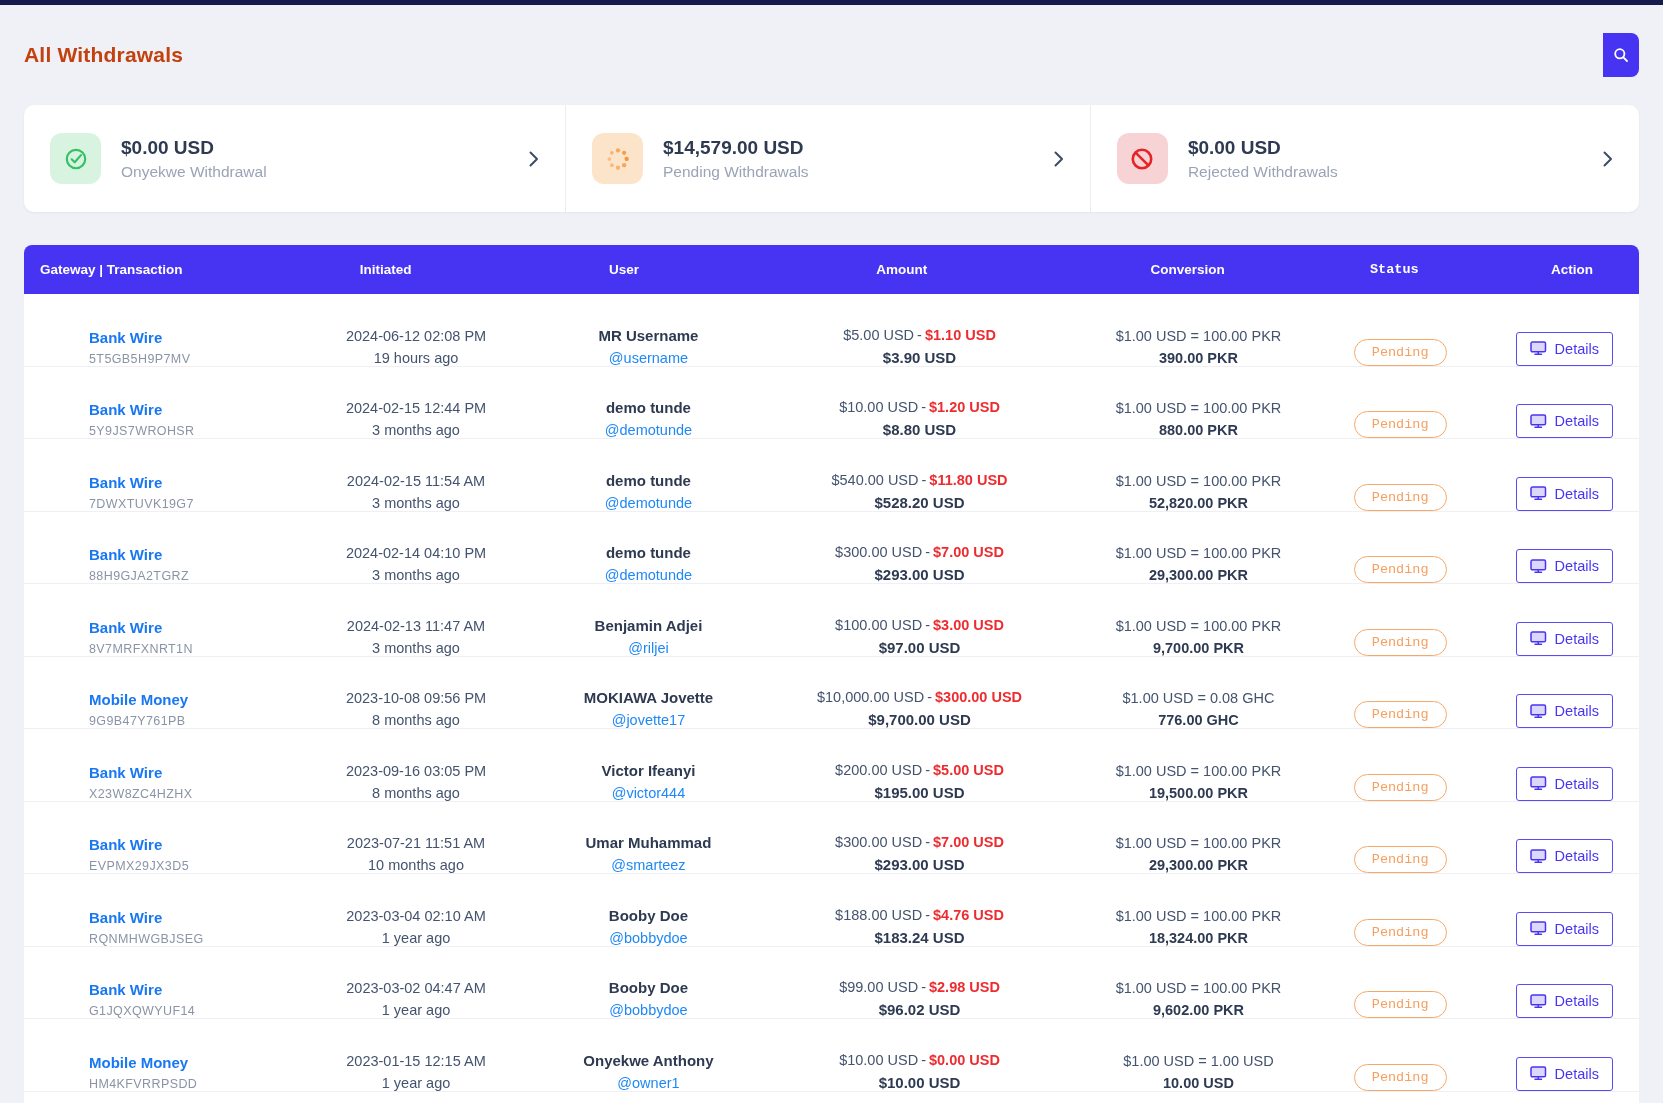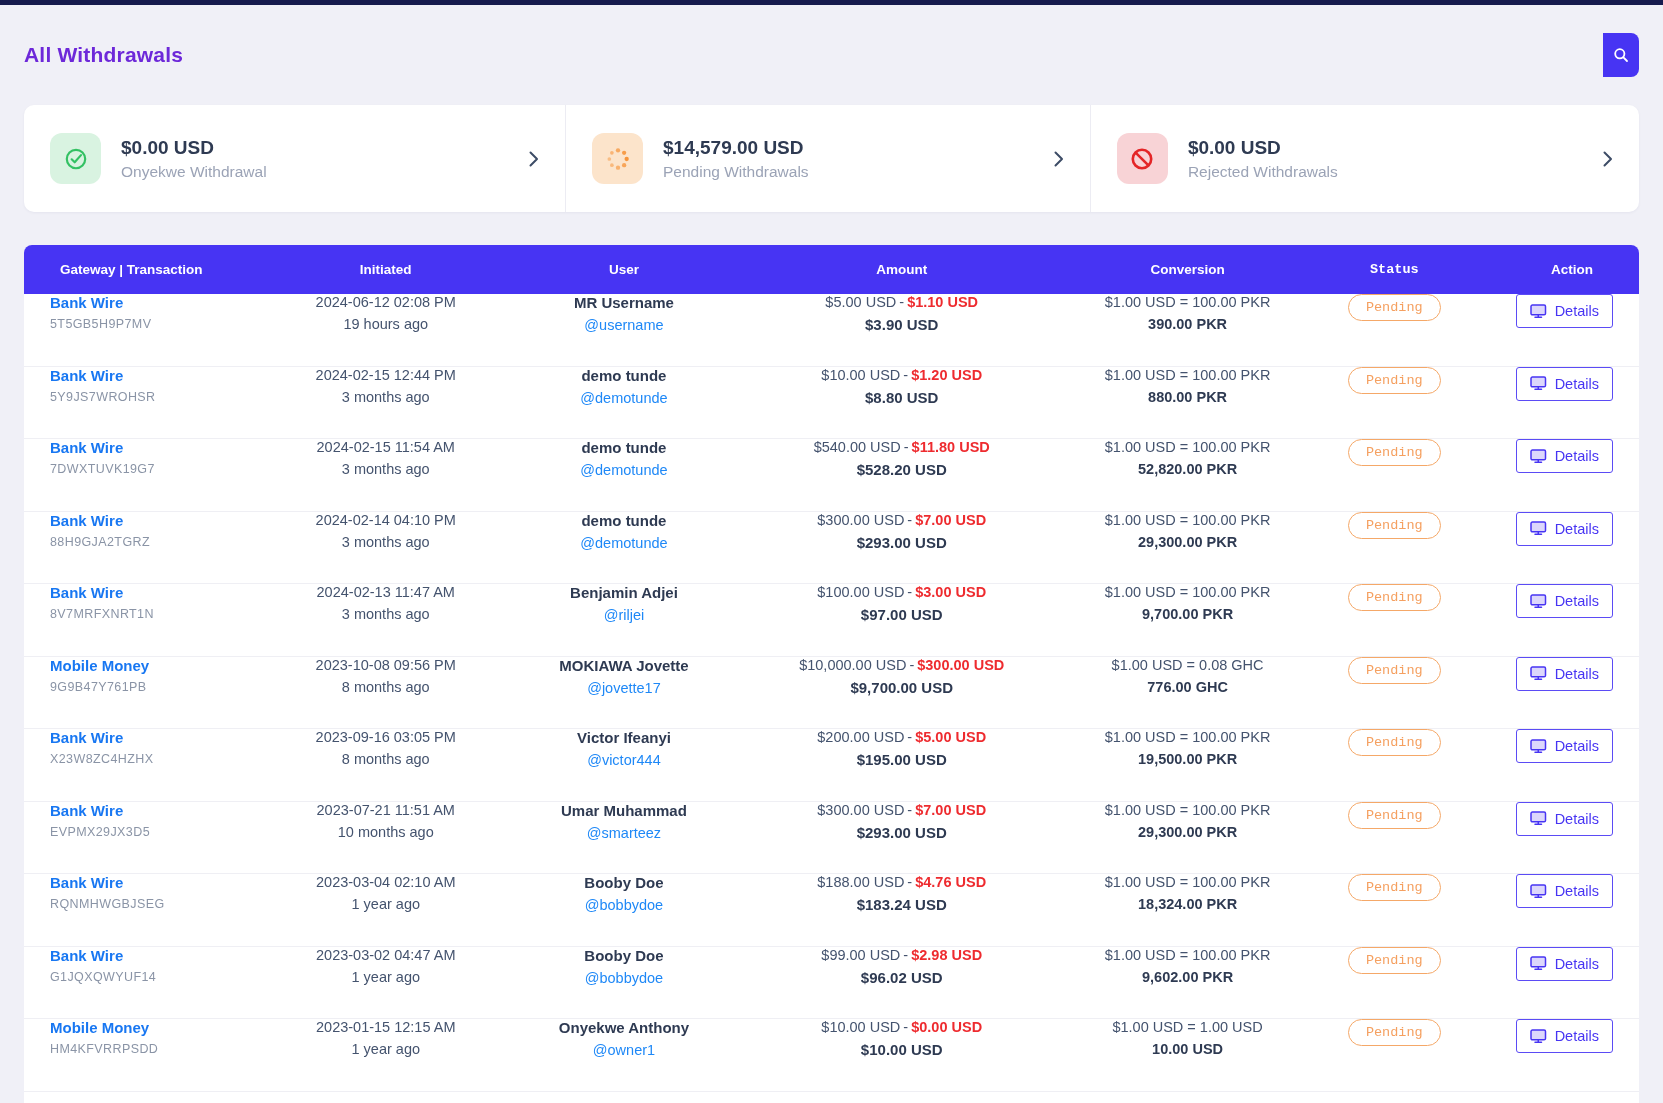--- a/index.html
+++ b/index.html
@@ -12,21 +12,21 @@
   .topbar { height: 5px; background: #161B4E; width: 100%; }
   .content { padding: 0 24px; }
 
   
   .page-head {
     margin-top: 28px;
     display: flex;
     align-items: center;
     justify-content: space-between;
   }
-  .page-title { font-size: 21px; font-weight: bold; color: #6d28d9; letter-spacing: 0.2px; }
+  .page-title { font-size: 21px; font-weight: bold; color: #c2410c; letter-spacing: 0.2px; }
   .search-area { display: flex; align-items: center; gap: 9px; }
   .search-group { display: flex; align-items: stretch; height: 44px; }
   .search-input {
     border: none; outline: none;
     background: #FFFFFF;
     border-radius: 8px 0 0 8px;
     padding: 0 18px;
     font-size: 15px;
     color: #44536E;
     font-family: "Liberation Sans", sans-serif;
@@ -85,28 +85,29 @@
     display: flex; align-items: center;
   }
   .th { color: #FFFFFF; font-size: 13.5px; font-weight: bold; text-align: center; }
   .col-gateway    { width: 16.5%; }
   .col-initiated  { width: 11.8%; }
   .col-user       { width: 17.7%; }
   .col-amount     { width: 16.7%; }
   .col-conversion { width: 18.7%; }
   .col-status     { width: 6.9%; font-family: Liberation Mono, monospace;  }
   .col-action     { width: 11.7%; }
-  .th.col-gateway { text-align: left; padding-left: 36px; }
+  .th.col-gateway { text-align: left; padding-left: 16px; }
   .th.col-action  { text-align: right; padding-right: 46px; }
 
   .trow {
     height: 72.5px;
-    display: flex; align-items: flex-start;
+    display: flex; align-items: flex-end;
     border-bottom: 1px solid #EFEFF4;
     background: #FFFFFF;
+    padding-left: 39px;
   }
   .td {
     display: flex; flex-direction: column;
     align-items: center; justify-content: center;
     gap: 6px;
   }
   .td.col-gateway { align-items: flex-start; padding-left: 26px; }
   .td.col-action  { align-items: flex-end; padding-right: 26px; }
 
   .gateway-link { color: #1877F2; font-weight: bold; font-size: 15px; cursor: pointer; }

